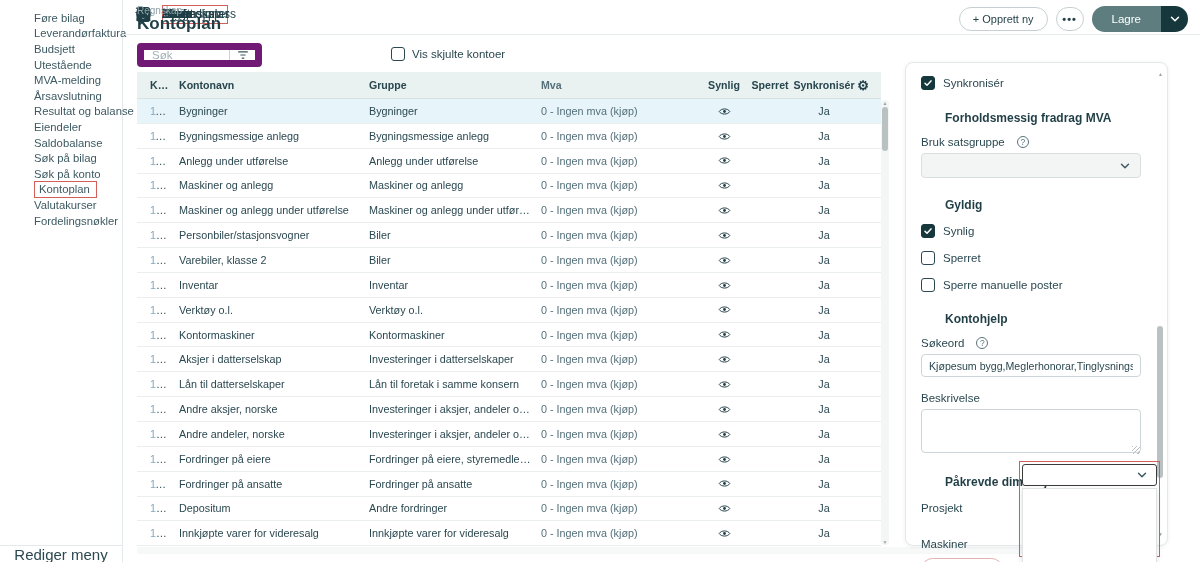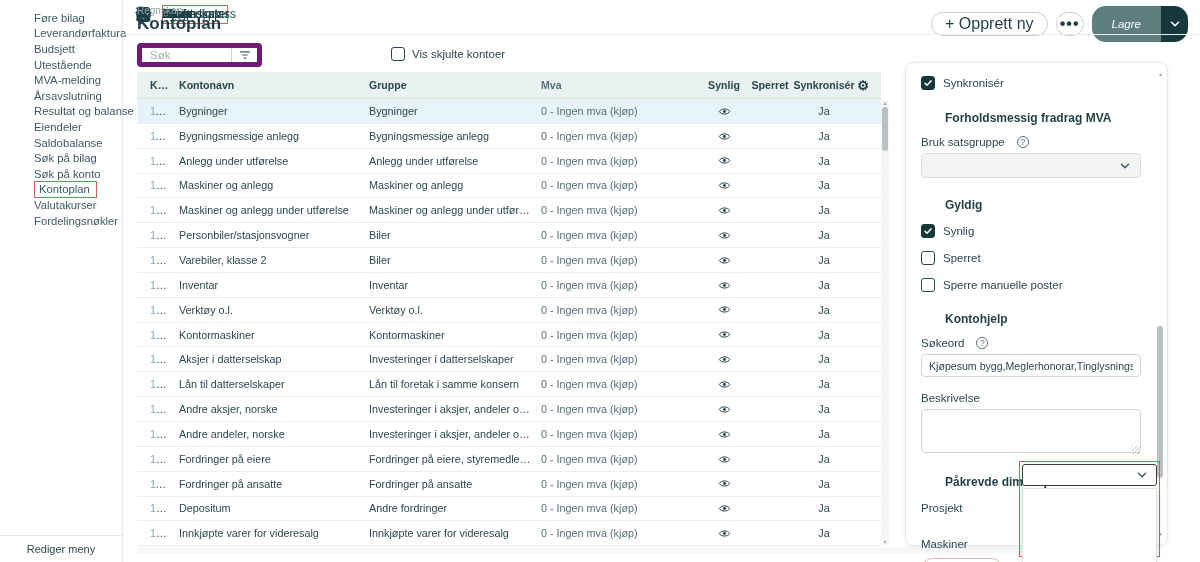--- a/index.html
+++ b/index.html
@@ -9,41 +9,41 @@
   
   .sidebar { position:absolute; left:0; top:0; width:123px; height:562px; background:#fff;
     border-right:1px solid #e4eaeb; }
   .nav { padding-top:10px; }
   .nav-item { display:flex; align-items:center; cursor:pointer; }
   .nav-item.main { height:28px; padding-left:12px; font-size:12px; color:#1f3e46; }
   .nav-item.sub { height:15.6px; padding-left:34px; font-size:11.3px; color:#3d5a62; }
   .nav-ic { width:17px; height:17px; margin-right:10px; display:inline-flex; }
   .nav-label { white-space:nowrap; }
   .nav-item.boxed .nav-label { border:1px solid #d35f5a; padding:1px 6px 2px 4px; }
-  .sidebar-footer { position:absolute; left:0; right:0; bottom:0; height:27px;
+  .sidebar-footer { position:absolute; left:0; right:0; bottom:0; height:17px;
     border-top:1px solid #e4eaeb; display:flex; align-items:center; justify-content:center;
-    font-size:11px; color:#2b4850; cursor:pointer; }
+    font-size:15px; color:#2b4850; cursor:pointer; }
 
   
   .main { position:absolute; left:123px; top:0; right:0; height:562px; }
   .crumb { position:absolute; left:14px; top:5px; font-size:10px; color:#8fa3a8; }
   .title { position:absolute; left:14px; top:14px; font-size:17px; font-weight:700; color:#1f3e46; }
   .hdr-divider { position:absolute; left:0; top:34px; right:0; height:1px; background:#e7eced; }
   .actions { position:absolute; right:12px; top:6px; display:flex; align-items:center; gap:8px; }
   .btn-pill { height:24px; border:1px solid #c6d0d2; border-radius:13px; background:#fff;
-    font-size:16px; color:#1f3e46; padding:0 13px; display:flex; align-items:center; cursor:pointer; }
+    font-size:11px; color:#1f3e46; padding:0 13px; display:flex; align-items:center; cursor:pointer; }
   .btn-more { width:28px; justify-content:center; padding:0; letter-spacing:1px; font-weight:700; }
-  .btn-save { height:36px; border-radius:14px; overflow:hidden; display:flex; cursor:pointer;font-style:italic; }
+  .btn-save { height:26px; border-radius:14px; overflow:hidden; display:flex; cursor:pointer; }
   .btn-save .seg-main { background:#5d7d7e; color:#fff; font-size:11.5px; display:flex;
     align-items:center; padding:0 20px; }
   .btn-save .seg-caret { background:#16383c; width:27px; display:flex; align-items:center; justify-content:center; }
 
   
   .searchgroup { position:absolute; left:14px; top:43px; width:125px; height:24px;
-    border:5px solid #701a75; border-radius:4px; display:flex; background:#fff; }
+    border:7px solid #701a75; border-radius:4px; display:flex; background:#fff; }
   .searchgroup input { flex:1; min-width:0; border:0; outline:none; padding:0 8px; font-size:11.5px;
     color:#2b4850; font-family:"Liberation Sans",sans-serif; }
   .searchgroup input::placeholder { color:#9fb0b5; }
   .filter-btn { width:26px; border-left:1px solid #c9d3d5; display:flex; align-items:center;
     justify-content:center; cursor:pointer; }
   .showhidden { position:absolute; left:268px; top:47px; display:flex; align-items:center; gap:7px;
     font-size:11.5px; color:#2b4850; cursor:pointer; }
 
   
   .cb { width:14px; height:14px; border:1.5px solid #2b4850; border-radius:3px; background:#fff;

